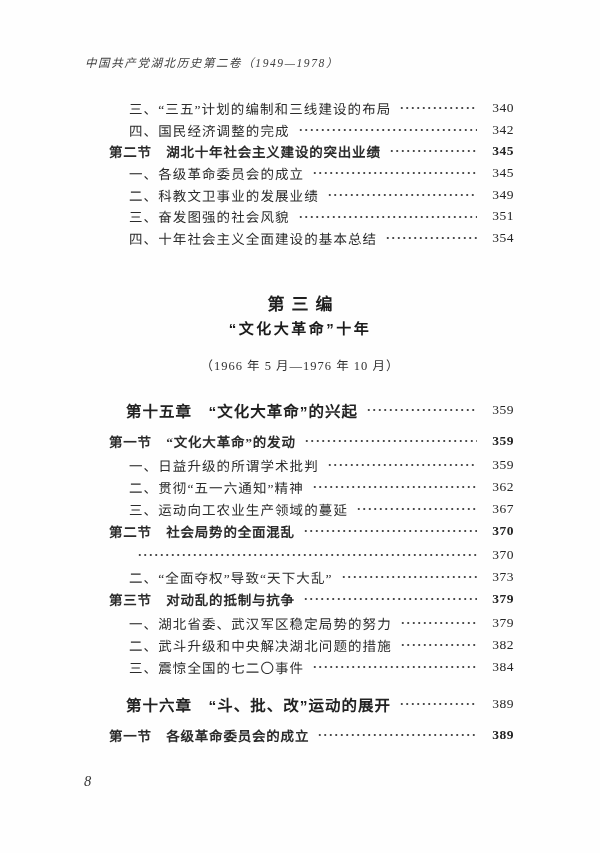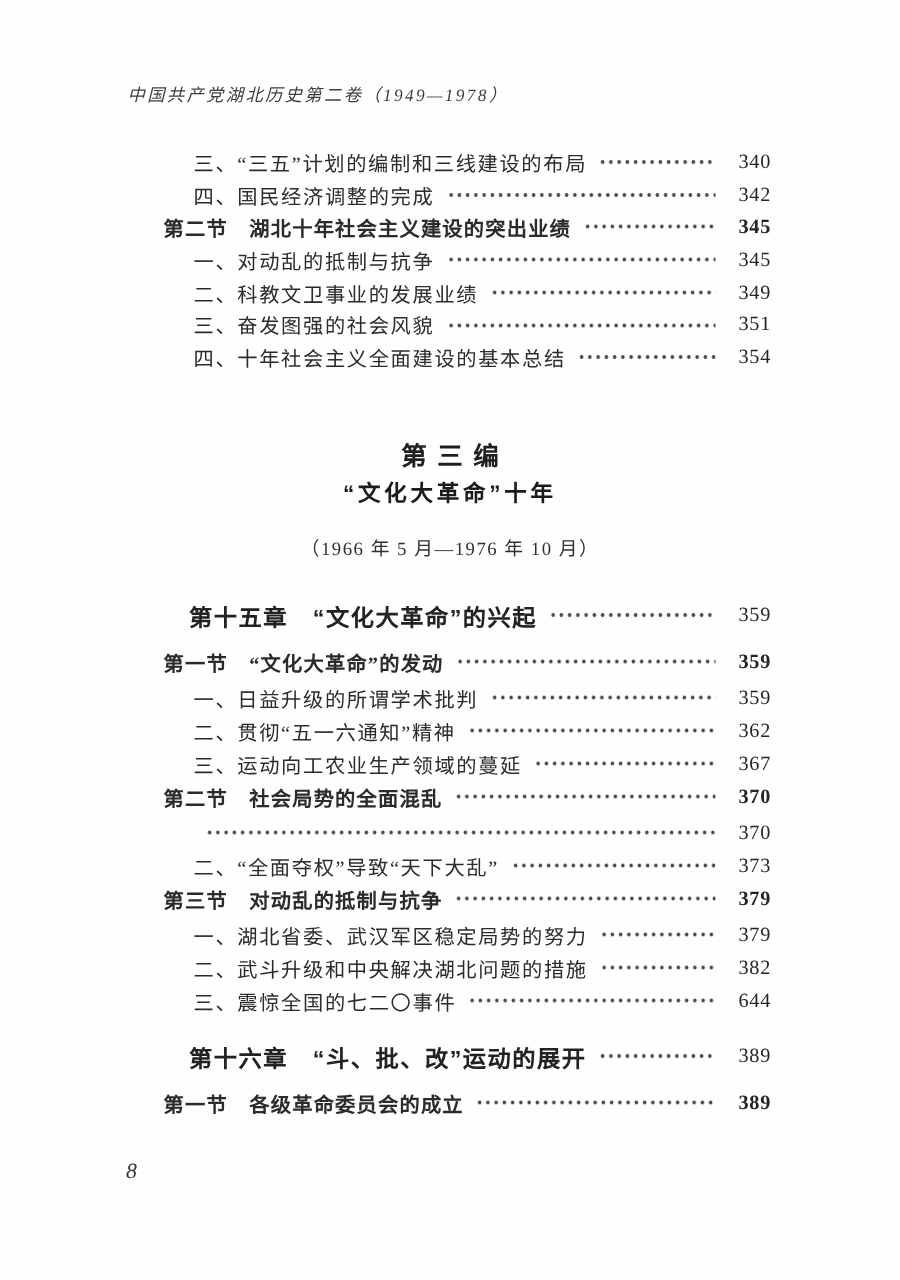--- a/index.html
+++ b/index.html
@@ -65,21 +65,21 @@
         <span class="toc-title">四、国民经济调整的完成</span>
         <span class="leader"></span>
         <span class="pagenum">342</span>
       </div>
       <div class="toc-row lv-section">
         <span class="toc-title">第二节　湖北十年社会主义建设的突出业绩</span>
         <span class="leader"></span>
         <span class="pagenum">345</span>
       </div>
       <div class="toc-row lv-item">
-        <span class="toc-title">一、对动乱的抵制与抗争</span>
+        <span class="toc-title">一、各级革命委员会的成立</span>
         <span class="leader"></span>
         <span class="pagenum">345</span>
       </div>
       <div class="toc-row lv-item">
         <span class="toc-title">二、科教文卫事业的发展业绩</span>
         <span class="leader"></span>
         <span class="pagenum">349</span>
       </div>
       <div class="toc-row lv-item">
         <span class="toc-title">三、奋发图强的社会风貌</span>
@@ -149,21 +149,21 @@
         <span class="pagenum">379</span>
       </div>
       <div class="toc-row lv-item">
         <span class="toc-title">二、武斗升级和中央解决湖北问题的措施</span>
         <span class="leader"></span>
         <span class="pagenum">382</span>
       </div>
       <div class="toc-row lv-item">
         <span class="toc-title">三、震惊全国的七二〇事件</span>
         <span class="leader"></span>
-        <span class="pagenum">644</span>
+        <span class="pagenum">384</span>
       </div>
       <div class="toc-row lv-chapter">
         <span class="toc-title">第十六章　“斗、批、改”运动的展开</span>
         <span class="leader"></span>
         <span class="pagenum">389</span>
       </div>
       <div class="toc-row lv-section">
         <span class="toc-title">第一节　各级革命委员会的成立</span>
         <span class="leader"></span>
         <span class="pagenum">389</span>

